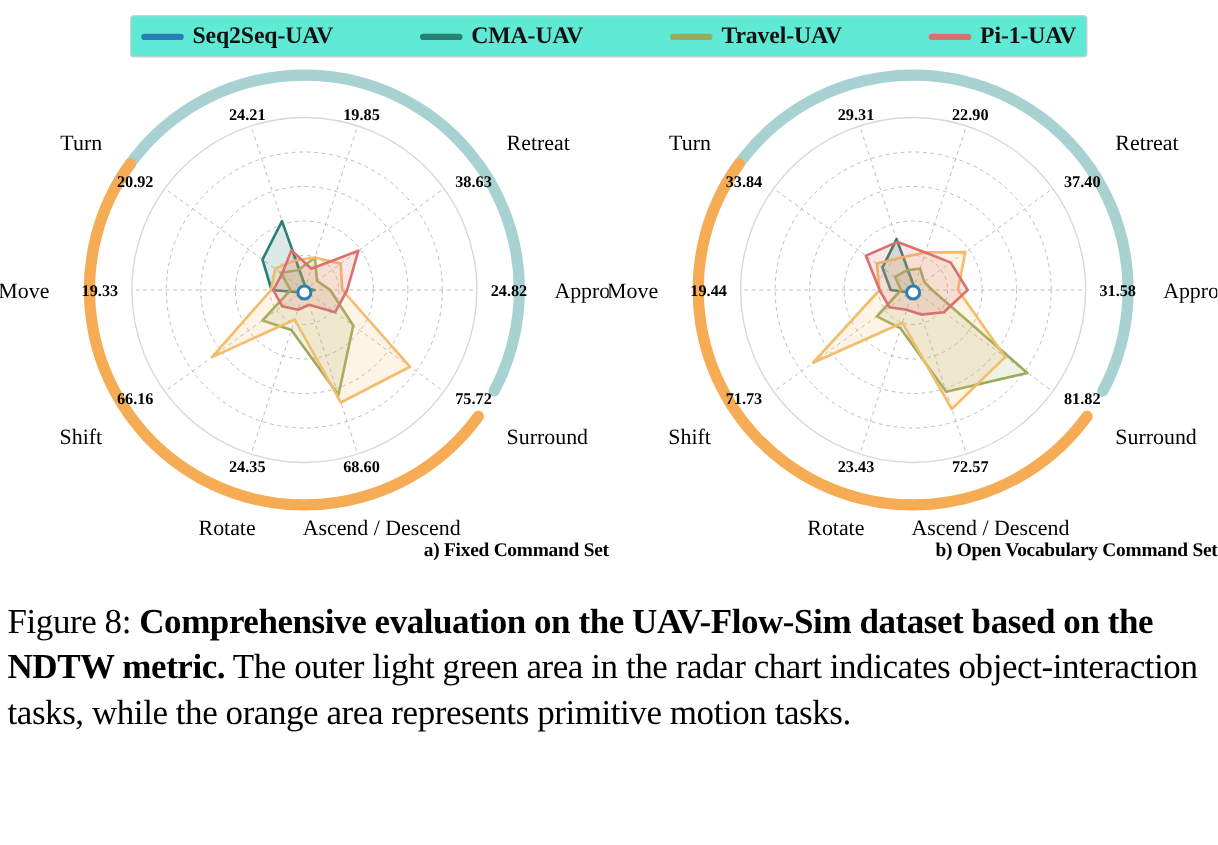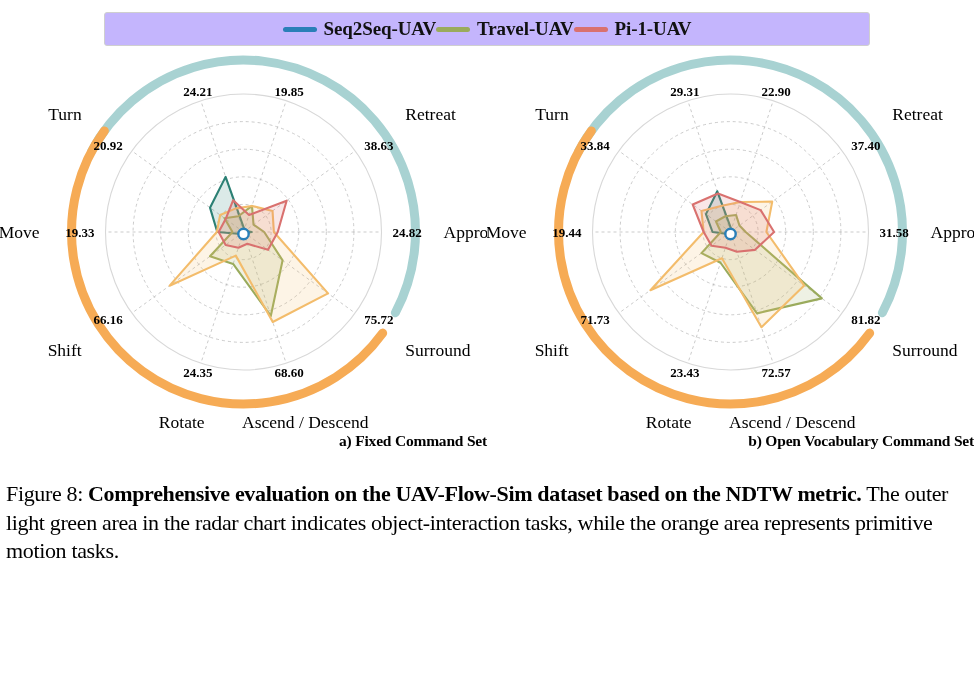--- a/index.html
+++ b/index.html
@@ -2,60 +2,64 @@
 <html><head>
 <meta charset="utf-8">
 <style>
   html,body{margin:0;padding:0;background:#ffffff;}
   body{width:974px;height:676px;font-family:"Liberation Serif",serif;color:#000;
        -webkit-font-smoothing:antialiased;}
   #root{position:relative;width:974px;height:676px;overflow:hidden;}
 
   
   #legend{position:absolute;left:104px;top:12px;width:766px;height:34px;
-          border:1px solid #cfcfcf;border-radius:3px;background:#c4b5fd;
-          display:flex;align-items:center;justify-content:center;
+          border:1px solid #cfcfcf;border-radius:3px;background:#5eead4;
+          display:flex;align-items:center;justify-content:space-between;
           padding:0 8px;box-sizing:border-box;}
   .lg-item{display:flex;align-items:center;gap:7px;white-space:nowrap;}
   .lg-swatch{display:block;width:34px;height:5px;border-radius:2.5px;}
   .lg-label{font-family:"Liberation Serif",serif;font-size:19px;
             font-weight:700;letter-spacing:-0.1px;color:#111;}
 
   
   .chart-wrap{position:absolute;top:50px;width:487px;height:390px;}
   #chart-a{left:0;}
   #chart-b{left:487px;}
   .chart-svg{display:block;width:487px;height:390px;}
 
   .subcap{position:absolute;top:432px;width:487px;text-align:right;
           font-family:"Liberation Serif",serif;font-size:15.5px;font-weight:700;
           color:#000;letter-spacing:-0.2px;}
   #subcap-a{left:0;}
   #subcap-b{left:487px;}
 
   
   #caption{position:absolute;left:6px;top:480px;width:962px;
-           font-family:"Liberation Serif",serif;font-size:22px;line-height:1.30;
+           font-family:"Liberation Serif",serif;font-size:28px;line-height:1.30;
            color:#000;text-align:left;letter-spacing:-0.35px;}
   #caption .bold{font-weight:700;}
 
   
   text{font-family:"Liberation Serif",serif;}
   .ax-label{font-size:17.5px;fill:#000;}
   .val-label{font-size:13px;font-weight:700;fill:#000;}
 </style>
 </head>
 <body>
 
 <div id="root">
 
   <div id="legend">
       <div class="lg-item">
         <span class="lg-swatch" style="background: rgb(42, 127, 184);"></span>
         <span class="lg-label">Seq2Seq-UAV</span>
+      </div>
+      <div class="lg-item">
+        <span class="lg-swatch" style="background: rgb(43, 128, 116);"></span>
+        <span class="lg-label">CMA-UAV</span>
       </div>
       <div class="lg-item">
         <span class="lg-swatch" style="background: rgb(154, 171, 92);"></span>
         <span class="lg-label">Travel-UAV</span>
       </div>
       <div class="lg-item">
         <span class="lg-swatch" style="background: rgb(217, 113, 111);"></span>
         <span class="lg-label">Pi-1-UAV</span>
       </div>
     </div>

